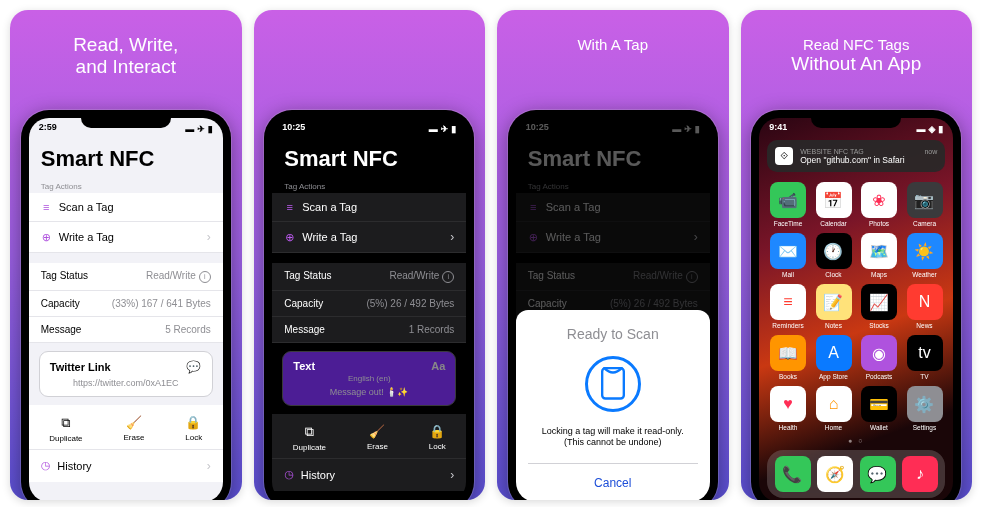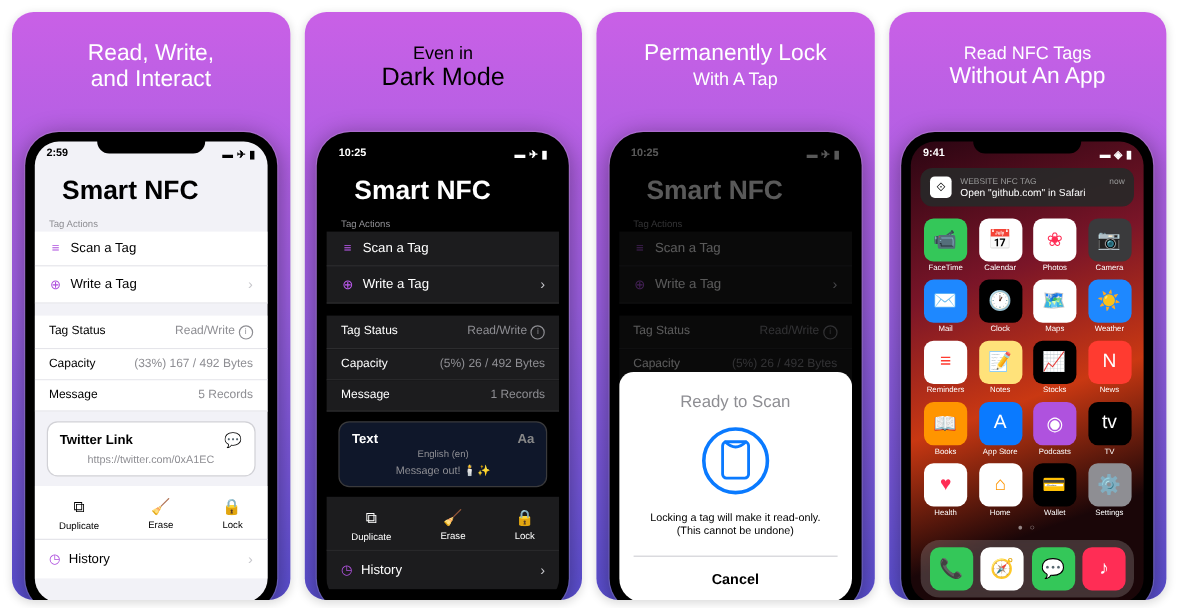--- a/index.html
+++ b/index.html
@@ -12,21 +12,21 @@
 .headline.dark .thin { color:#000; }
 .headline.dark .bold { color:#000; font-size:21px; }
 .phone { position:absolute; left:50%; transform:translateX(-50%); bottom:-10px; width:210px; height:400px; background:#000; border-radius:28px; padding:8px; box-shadow:0 0 0 1px rgba(255,255,255,.15),0 4px 20px rgba(0,0,0,.4); }
 .screen { width:100%; height:100%; border-radius:20px; overflow:hidden; position:relative; font-size:10px; }
 .notch { position:absolute; top:0; left:50%; transform:translateX(-50%); width:90px; height:18px; background:#000; border-radius:0 0 10px 10px; z-index:50; }
 .status { display:flex; justify-content:space-between; padding:4px 10px 0; font-size:9px; font-weight:600; height:18px; }
 .status .right { display:flex; gap:3px; align-items:center; }
 
 
 .light .screen { background:#f2f2f7; color:#000; }
-.title { font-size:22px; font-weight:700; padding:10px 12px 6px;margin-left:11px; }
+.title { font-size:22px; font-weight:700; padding:10px 12px 6px; }
 .sect-lbl { font-size:8px; color:#8e8e93; padding:4px 12px 2px; }
 .list { background:#fff; }
 .row-item { display:flex; align-items:center; justify-content:space-between; padding:8px 12px; border-bottom:.5px solid #e5e5ea; font-size:11px; }
 .row-item .left { display:flex; align-items:center; gap:7px; }
 .ic { width:11px; height:11px; display:inline-flex; align-items:center; justify-content:center; font-size:11px; }
 .chev { color:#c7c7cc; font-size:12px; }
 .kv { display:flex; justify-content:space-between; padding:7px 12px; font-size:10px; border-bottom:.5px solid #e5e5ea; background:#fff; }
 .kv .v { color:#8e8e93; }
 .info-ic { width:12px; height:12px; border:1px solid #8e8e93; border-radius:50%; display:inline-flex; align-items:center; justify-content:center; font-size:7px; color:#8e8e93; margin-left:3px; }
 .msgcard { margin:8px 10px; border:1px solid #d1d1d6; border-radius:9px; padding:8px 10px; background:#fff;text-align:center; }
@@ -37,31 +37,31 @@
 .tb { display:flex; flex-direction:column; align-items:center; gap:3px; font-size:8px; }
 .tb .ic2 { font-size:13px; }
 .hist { display:flex; align-items:center; gap:7px; padding:9px 12px; background:#fff; font-size:11px; border-top:.5px solid #e5e5ea; }
 .hist .clk { color:#af52de; }
 
 
 .darkp .screen { background:#000; color:#fff; }
 .darkp .list, .darkp .kv, .darkp .toolbar, .darkp .hist { background:#1c1c1e; }
 .darkp .row-item, .darkp .kv, .darkp .hist { border-color:#2c2c2e; }
 .darkp .sect-lbl, .darkp .kv .v, .darkp .msgcard .sub, .darkp .msgcard .body { color:#8e8e93; }
-.darkp .msgcard { background:#0f172a; border-color:#3a3a3c; }
+.darkp .msgcard { background:#4c1d95; border-color:#3a3a3c; }
 
 
 .dimmed .screen { background:#000; }
 .dimmed .screen > .dimwrap { filter:brightness(.35); }
 .sheet { position:absolute; bottom:0; left:0; right:0; background:#fff; border-radius:12px 12px 0 0; padding:16px 12px 0; text-align:center; color:#000; }
 .sheet h3 { font-size:14px; font-weight:400; color:#8e8e93; margin-bottom:14px; }
 .nfc { width:56px; height:56px; margin:0 auto 14px; border:3px solid #0a7aff; border-radius:50%; display:flex; align-items:center; justify-content:center; }
 .nfc svg { width:26px; }
 .sheet .note { font-size:9px; line-height:1.3; margin:6px 0 14px; }
-.sheet .cancel { border-top:.5px solid #d1d1d6; padding:12px 0; font-size:12px; color:#000000; font-weight:700; }
+.sheet .cancel { border-top:.5px solid #d1d1d6; padding:12px 0; font-size:12px; color:#1d4ed8; font-weight:400; }
 
 
 .home .screen { background:linear-gradient(160deg,#2a0512 0%,#7a1528 30%,#c93812 55%,#1a0608 80%); color:#fff; }
 .banner { margin:4px 8px 8px; background:rgba(40,40,40,.92); border-radius:10px; padding:7px 8px; display:flex; gap:7px; align-items:center; font-size:8px; }
 .banner .bic { width:18px; height:18px; background:#fff; border-radius:4px; display:flex; align-items:center; justify-content:center; color:#000; font-size:10px; }
 .banner .bt { font-size:7px; color:#999; display:flex; justify-content:space-between; }
 .apps { display:grid; grid-template-columns:repeat(4,1fr); gap:6px 4px; padding:2px 8px; }
 .app { display:flex; flex-direction:column; align-items:center; gap:2px; }
 .app .aic { width:36px; height:36px; border-radius:8px; display:flex; align-items:center; justify-content:center; font-size:16px; color:#fff; }
 .app .al { font-size:6.5px; color:#fff; }
@@ -107,21 +107,21 @@
               <span class="chev">›</span>
             </div>
       </div>
       <div style="height:10px"></div>
       <div class="kv">
             <span>Tag Status</span>
             <span class="v"><span>Read/Write</span><span class="info-ic">i</span></span>
           </div>
       <div class="kv">
             <span>Capacity</span>
-            <span class="v">(33%) 167 / 492 Bytes</span>
+            <span class="v">(33%) 167 / 641 Bytes</span>
           </div>
       <div class="kv">
             <span>Message</span>
             <span class="v">5 Records</span>
           </div>
       <div class="msgcard">
         <div class="t">
               <span>Twitter Link</span>
               <span style="font-size:12px">💬</span>
             </div>
@@ -144,24 +144,20 @@
       <div class="hist">
             <span class="clk">◷</span>
             <span>History</span>
             <span class="chev" style="margin-left:auto">›</span>
           </div>
     </div>
   </div>
 </div>
 
 <div class="card darkp">
-  <div class="headline dark">
-    <div class="thin">Even in</div>
-    <div class="bold">Dark Mode</div>
-  </div>
   <div class="phone">
     <div class="notch"></div>
     <div class="screen">
       <div class="status" style="color:#fff">
         <span>10:25</span>
         <span class="right">
               <span>▬</span>
               <span>✈︎</span>
               <span>▮</span>
             </span>
@@ -222,21 +218,20 @@
             <span class="clk">◷</span>
             <span>History</span>
             <span class="chev" style="margin-left:auto">›</span>
           </div>
     </div>
   </div>
 </div>
 
 <div class="card darkp dimmed">
   <div class="headline">
-    <div class="bold">Permanently Lock</div>
     <div class="thin">With A Tap</div>
   </div>
   <div class="phone">
     <div class="notch"></div>
     <div class="screen">
       <div class="dimwrap">
         <div class="status" style="color:#fff">
           <span>10:25</span>
           <span class="right">
                 <span>▬</span>

